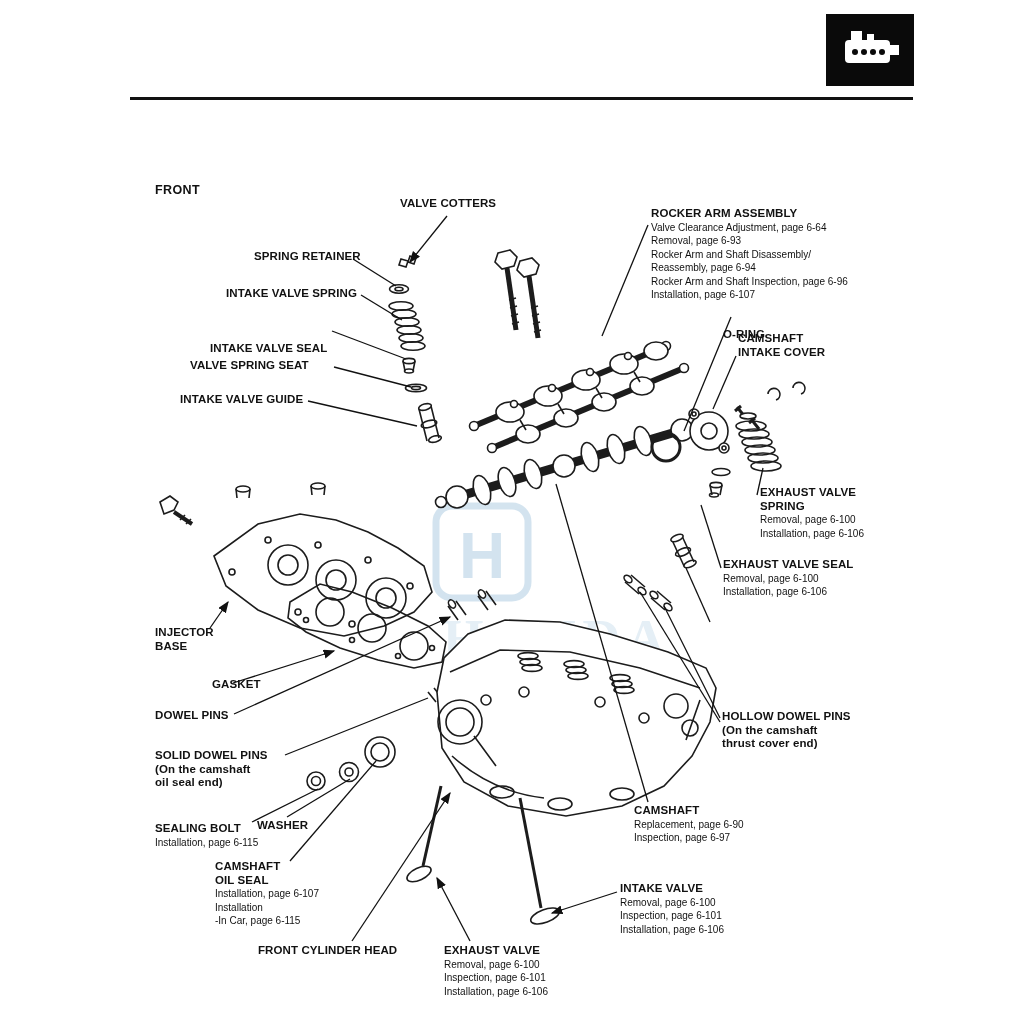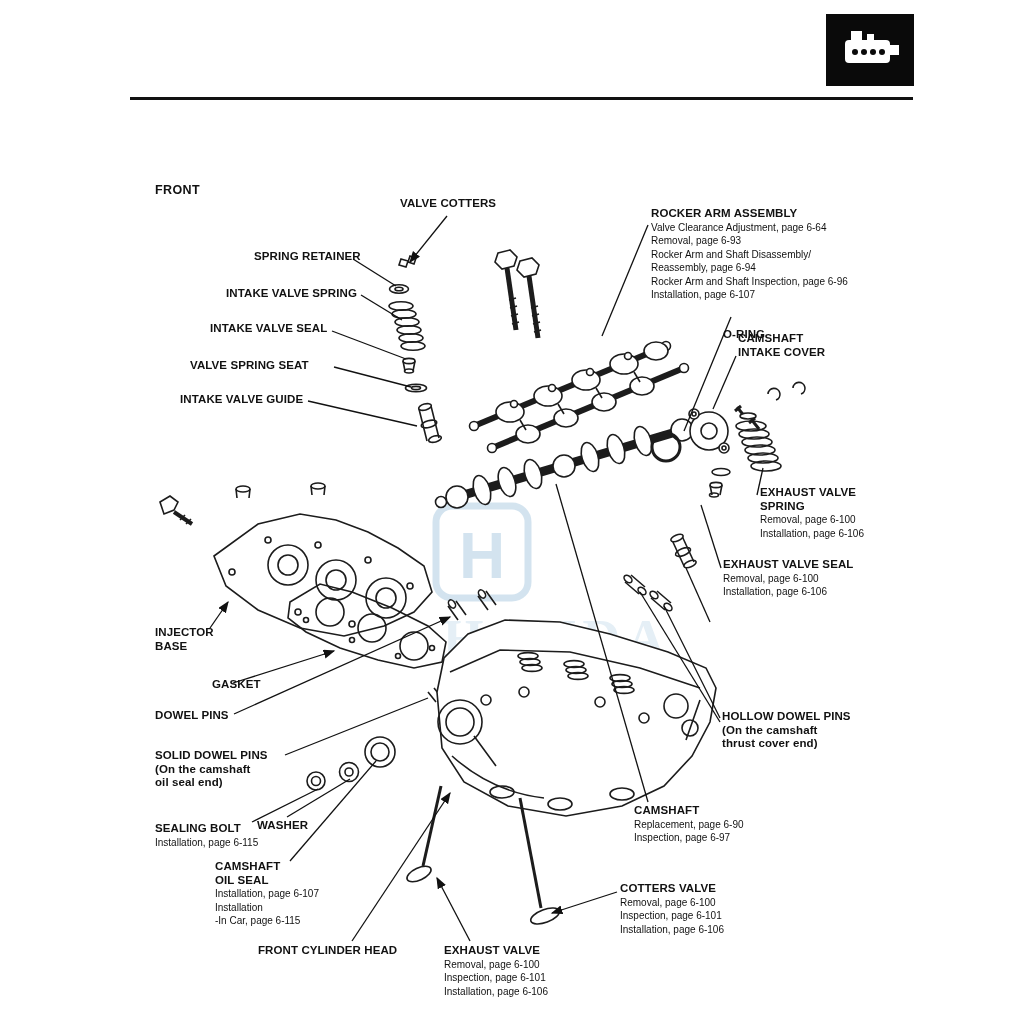--- a/index.html
+++ b/index.html
@@ -289,21 +289,21 @@
         <div>SPRING RETAINER</div>
       </div>
   </div>
 
   <div class="label" style="left:226px; top:287px;">
     <div class="lt">
         <div>INTAKE VALVE SPRING</div>
       </div>
   </div>
 
-  <div class="label" style="left:210px; top:322px;">
+  <div class="label" style="left:210px; top:342px;">
     <div class="lt">
         <div>INTAKE VALVE SEAL</div>
       </div>
   </div>
 
   <div class="label" style="left:190px; top:359px;">
     <div class="lt">
         <div>VALVE SPRING SEAT</div>
       </div>
   </div>
@@ -437,21 +437,21 @@
       </div>
     <div class="ls">
         <div>Removal, page 6-100</div>
         <div>Inspection, page 6-101</div>
         <div>Installation, page 6-106</div>
       </div>
   </div>
 
   <div class="label" style="left:620px; top:882px;">
     <div class="lt">
-        <div>COTTERS VALVE</div>
+        <div>INTAKE VALVE</div>
       </div>
     <div class="ls">
         <div>Removal, page 6-100</div>
         <div>Inspection, page 6-101</div>
         <div>Installation, page 6-106</div>
       </div>
   </div>
 
   <div class="label" style="left:634px; top:804px;">
     <div class="lt">

